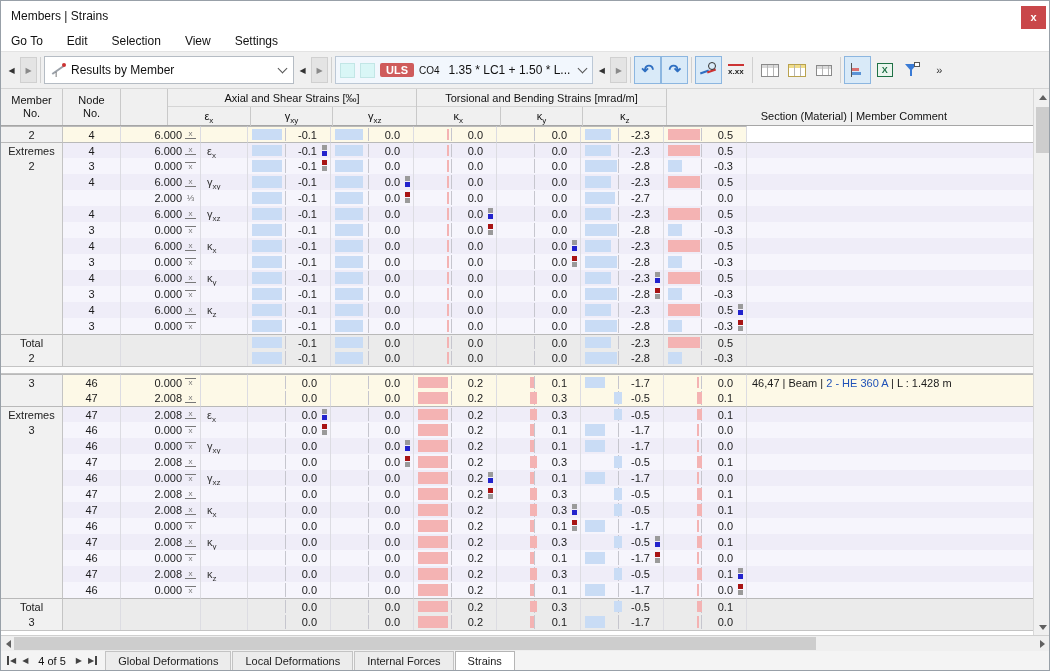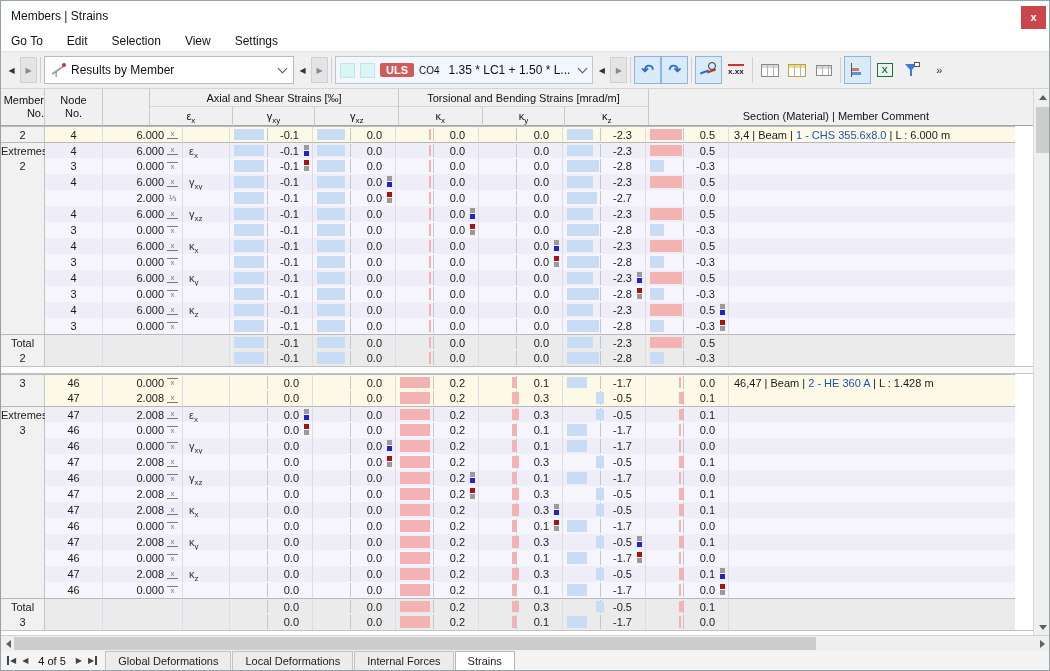--- a/index.html
+++ b/index.html
@@ -79,21 +79,21 @@
            font-size:11px; color:#111; }
   .hcol { border-right:1px solid #c9c9c9; display:flex; flex-direction:column; justify-content:center;
           text-align:center; line-height:13px; }
   .hgroup { border-right:1px solid #c9c9c9; display:flex; flex-direction:column; }
   .htitle { height:18px; line-height:18px; text-align:center; border-bottom:1px solid #d5d5d5; }
   .hsubs { flex:1; display:flex; }
   .hsub { border-right:1px solid #c9c9c9; text-align:center; line-height:18px; }
   .hsub:last-child { border-right:none; }
   .hsec { justify-content:flex-end; text-align:right; padding:0 6px 2px 0; flex-direction:column; display:flex; }
 
-  .c-mem { width:44px;align-items:flex-end; } .c-node { width:58px; } .c-loc { width:80px; } .c-q { width:47px; }
+  .c-mem { width:62px; } .c-node { width:58px; } .c-loc { width:80px; } .c-q { width:47px; }
   .c-v { width:83px; } .c-v4 { width:84px; } .c-sec { width:286px; }
 
   .tbody { flex:1 1 auto; overflow:hidden; background:#fff; font-size:11px; color:#1b1b1b; }
   .row { display:flex; height:16px; line-height:16px; }
   .row.sep { height:8px; background:#fbfbfb; border-top:1px solid #c4c4c4; border-bottom:1px solid #c4c4c4; }
   .row.bt > .cell { border-top:1px solid #b9b9b9; }
   .cell { border-right:1px solid #dcdce2; position:relative; height:100%; }
   .cell.mem { background:#f1f1f1; border-right:1px solid #c4c4c4; text-align:center; color:#222; }
   .r-member .cell { background:#fdf9e7; }
   .r-ext.alt0 .cell { background:#efedf8; }
@@ -317,21 +317,20 @@
             <div class="cell c-v">
               <span class="tick"></span>
               <span class="bar b" style="left: 4px; width: 26px;"></span>
               <span class="num">-2.3</span>
             </div>
             <div class="cell c-v">
               <span class="tick"></span>
               <span class="bar p" style="left: 4px; width: 32px;"></span>
               <span class="num">0.5</span>
             </div>
-            <div class="cell sec c-sec"><span>3,4 | Beam | </span><span class="seclink">1 - CHS 355.6x8.0</span><span> | L : 6.000 m</span></div>
           </div>
           <div class="row r-ext alt0 bt">
             <div class="cell mem c-mem">Extremes</div>
             <div class="cell node c-node">4</div>
             <div class="cell loc c-loc">
               <span>6.000</span>
               <span class="lmark u">x</span>
             </div>
             <div class="cell q c-q"><span>ε</span><sub>x</sub></div>
             <div class="cell c-v">

